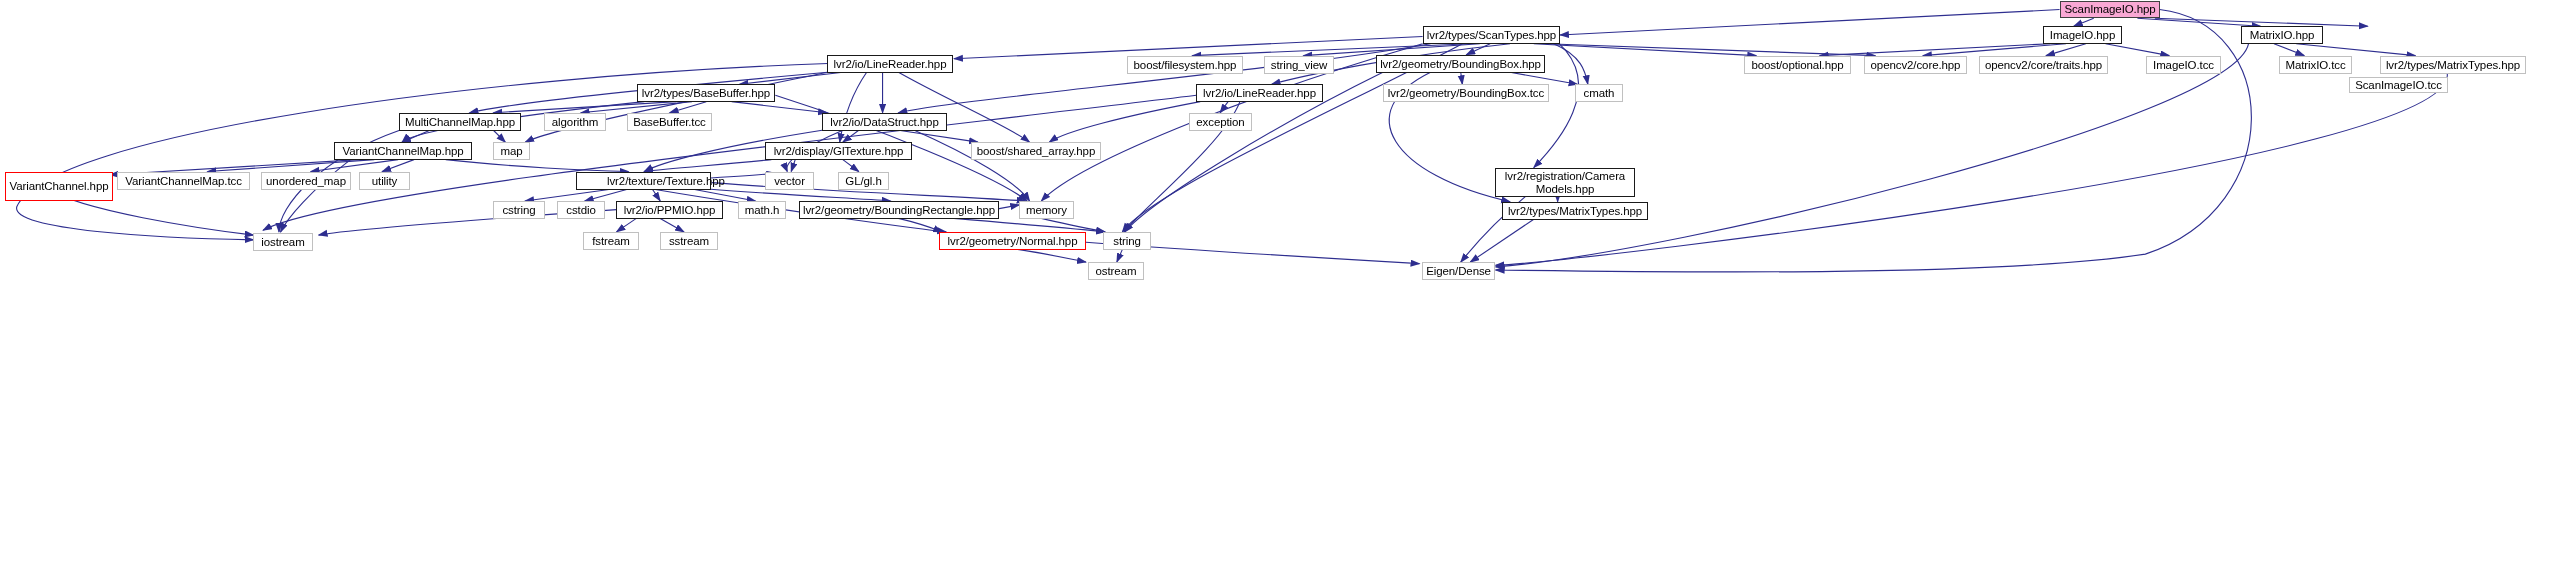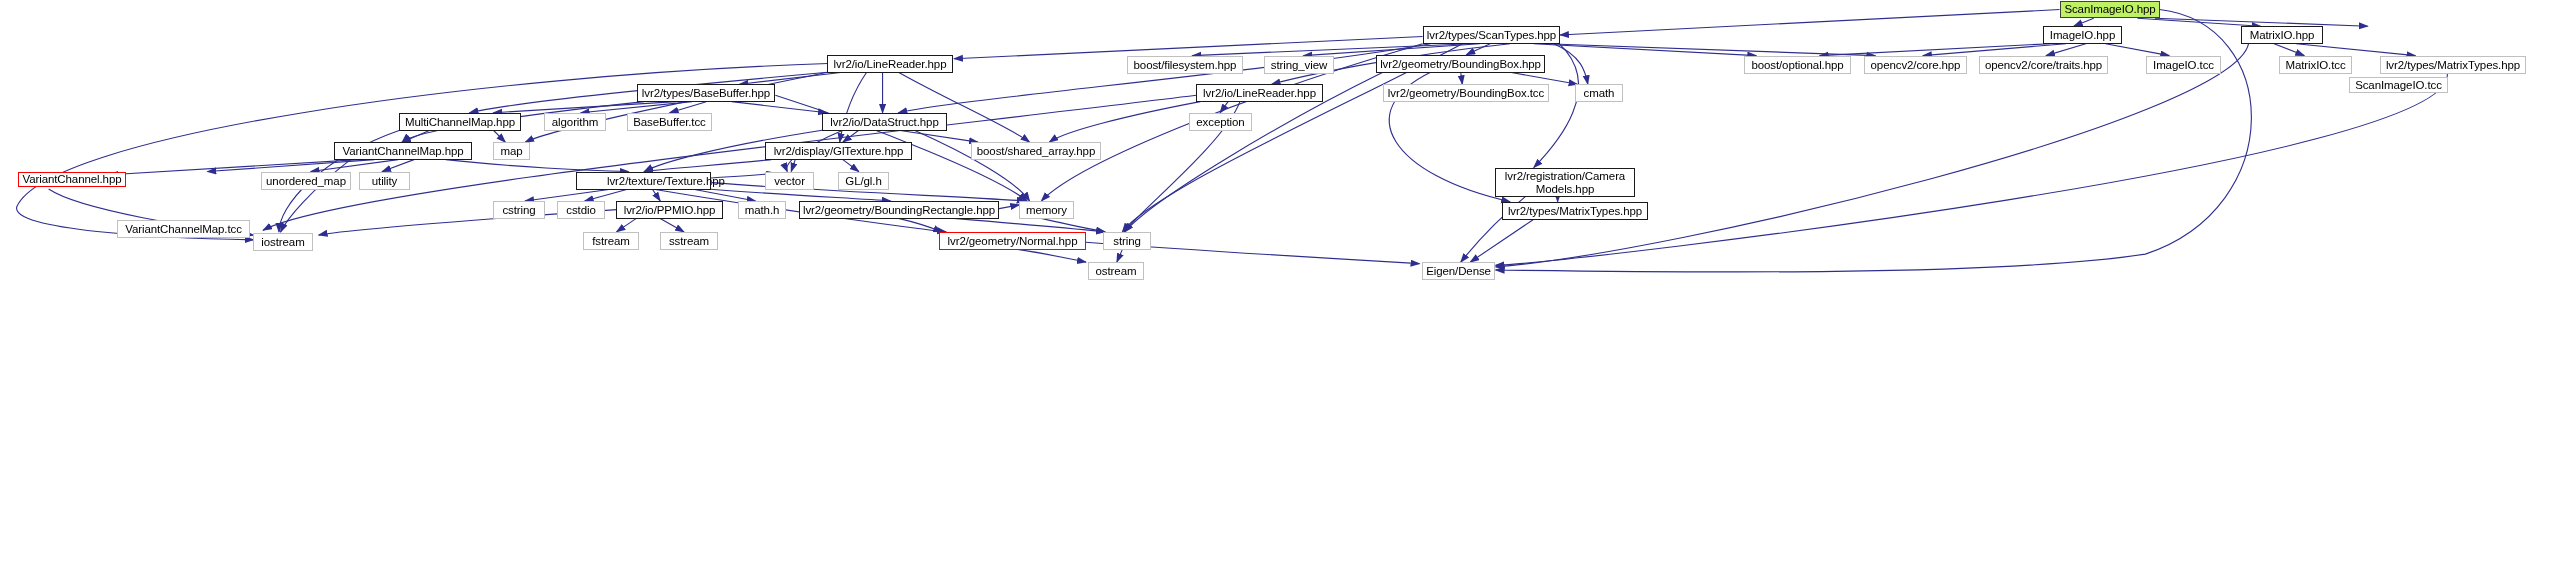--- a/index.html
+++ b/index.html
@@ -36,21 +36,21 @@
     background: #ffffff;
     border: 0.8px solid #c0c0c0;
     white-space: pre-line;
     padding: 0 3.2px;
     letter-spacing: -0.1px;
   }
   .node.hdr {
     border: 1.3px solid #1a1a1a;
   }
   .node.root {
-    background: #bef264;
+    background: #f9a8d4;
     border: 1.3px solid #404040;
   }
   .node.missing {
     border: 1.3px solid #ff0000;
   }
 </style>
 </head>
 <body>
 
 <div id="graph">
@@ -172,22 +172,22 @@
       <div class="node plain" style="left: 544px; top: 113px; width: 62px; height: 17.5px;">algorithm</div>
       <div class="node plain" style="left: 627px; top: 113px; width: 85px; height: 17.5px;">BaseBuffer.tcc</div>
       <div class="node hdr" style="left: 822px; top: 113px; width: 125px; height: 17.5px;">lvr2/io/DataStruct.hpp</div>
       <div class="node plain" style="left: 1189px; top: 113px; width: 63px; height: 17.5px;">exception</div>
       <div class="node hdr" style="left: 334px; top: 142px; width: 138px; height: 17.5px;">VariantChannelMap.hpp</div>
       <div class="node plain" style="left: 493px; top: 142px; width: 37px; height: 17.5px;">map</div>
       <div class="node hdr" style="left: 765px; top: 142px; width: 147px; height: 17.5px;">lvr2/display/GlTexture.hpp</div>
       <div class="node plain" style="left: 971px; top: 142px; width: 130px; height: 17.5px;">boost/shared_array.hpp</div>
       <div class="node hdr" style="left: 1495px; top: 168px; width: 140px; height: 29px;">lvr2/registration/Camera
 Models.hpp</div>
-      <div class="node missing" style="left: 18px; top: 172px; width: 108px; height: 15px;">VariantChannel.hpp</div>
-      <div class="node plain" style="left: 117px; top: 172px; width: 133px; height: 17.5px; margin-top: 48px;">VariantChannelMap.tcc</div>
+      <div class="node missing" style="left: 5px; top: 172px; width: 108px; height: 29px;">VariantChannel.hpp</div>
+      <div class="node plain" style="left: 117px; top: 172px; width: 133px; height: 17.5px;">VariantChannelMap.tcc</div>
       <div class="node plain" style="left: 261px; top: 172px; width: 90px; height: 17.5px;">unordered_map</div>
       <div class="node plain" style="left: 359px; top: 172px; width: 51px; height: 17.5px;">utility</div>
       <div class="node hdr" style="left: 576px; top: 172px; width: 135px; height: 17.5px; padding-left: 48px;">lvr2/texture/Texture.hpp</div>
       <div class="node plain" style="left: 765px; top: 172px; width: 49px; height: 17.5px;">vector</div>
       <div class="node plain" style="left: 838px; top: 172px; width: 51px; height: 17.5px;">GL/gl.h</div>
       <div class="node hdr" style="left: 1502px; top: 202px; width: 146px; height: 17.5px;">lvr2/types/MatrixTypes.hpp</div>
       <div class="node plain" style="left: 493px; top: 201px; width: 52px; height: 17.5px;">cstring</div>
       <div class="node plain" style="left: 557px; top: 201px; width: 48px; height: 17.5px;">cstdio</div>
       <div class="node hdr" style="left: 616px; top: 201px; width: 107px; height: 17.5px;">lvr2/io/PPMIO.hpp</div>
       <div class="node plain" style="left: 738px; top: 201px; width: 48px; height: 17.5px;">math.h</div>

